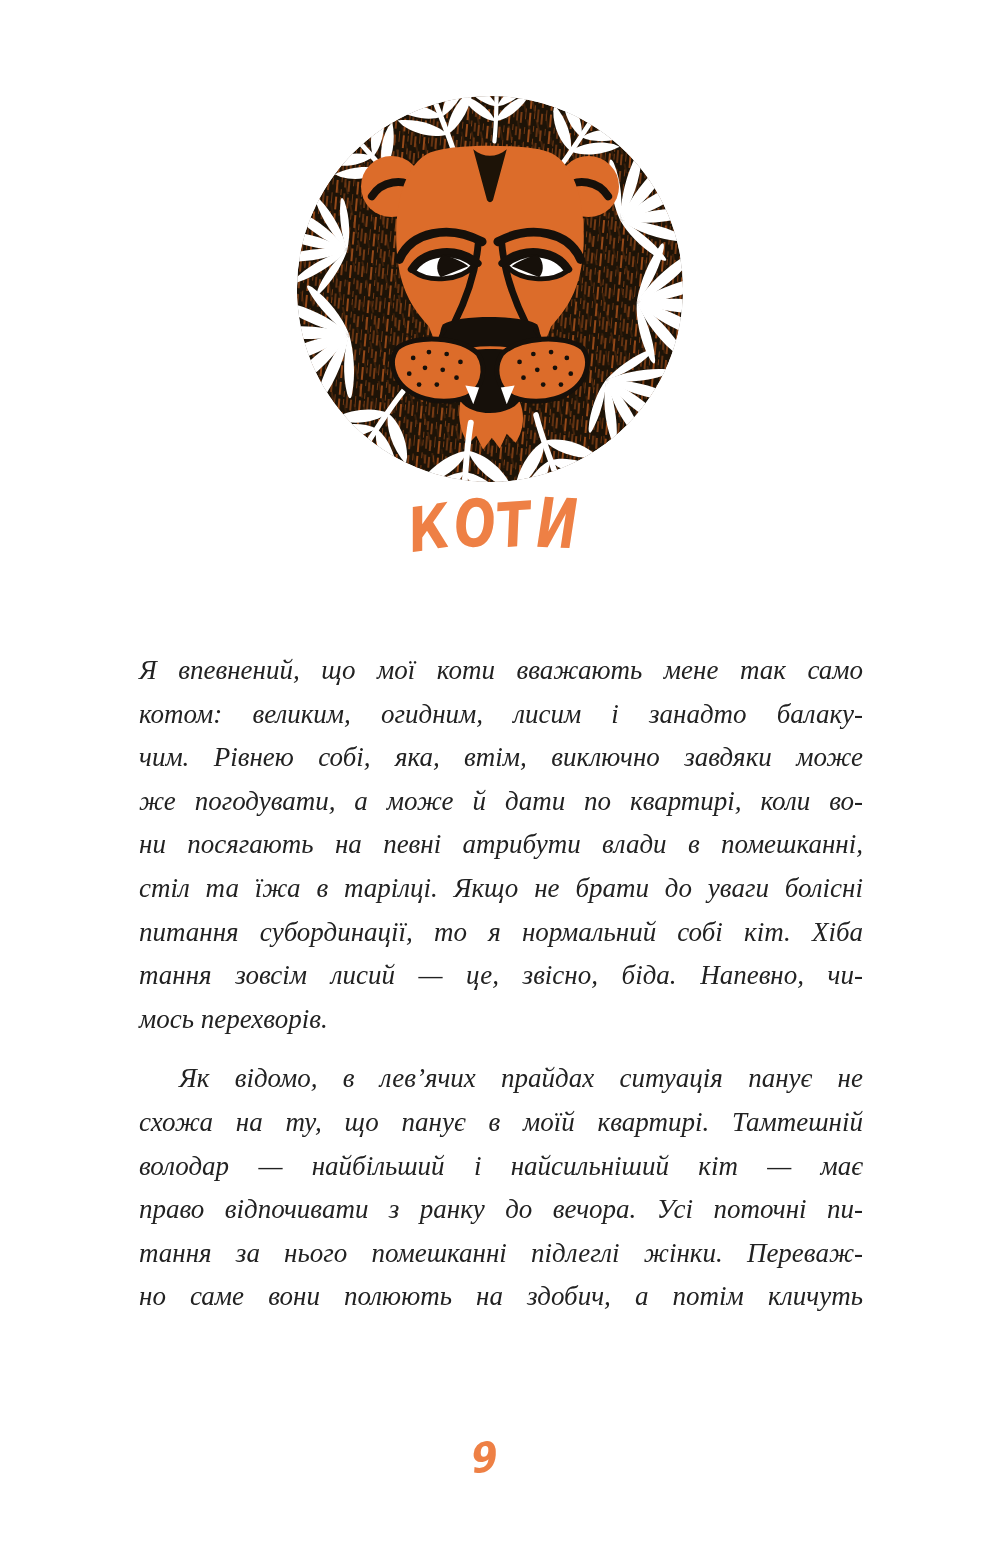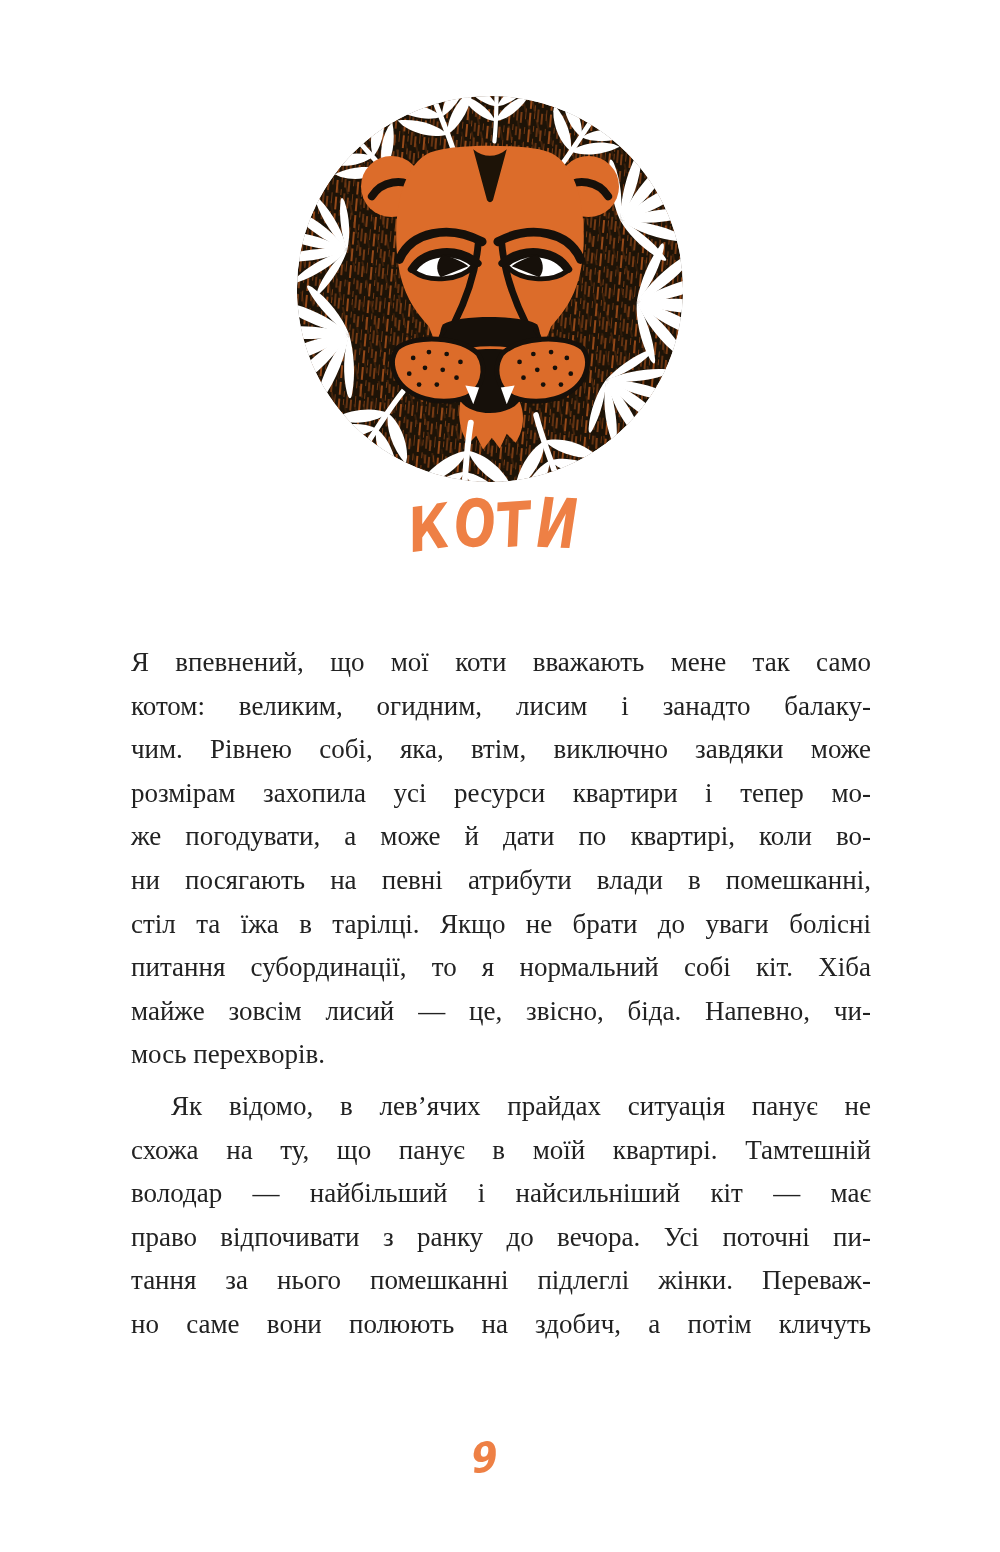--- a/index.html
+++ b/index.html
@@ -25,21 +25,21 @@
   .title-in .lt:nth-child(1){transform:skewX(-7deg) rotate(-6deg) translateY(1px);}
   .title-in .lt:nth-child(2){transform:skewX(-5deg) rotate(2deg) translateY(-1px) scaleY(1.05);}
   .title-in .lt:nth-child(3){transform:skewX(-6deg) rotate(-2deg);}
   .title-in .lt:nth-child(4){transform:skewX(-9deg) rotate(3deg) translateY(2px) scaleY(1.1);}
 
   
   .text{
     position:absolute;left:123px;top:633px;width:756px;
     font-size:27px;line-height:43.6px;color:#222222;
   }
-  .para{margin:8px;}
+  .para{margin:16px;font-style:italic;}
   .line{text-align:justify;text-align-last:justify;}
   .line.indent{text-indent:40px;}
   .line.end{text-align-last:left;}
 
   
   .pagenum{position:absolute;left:0;top:1433px;width:1000px;text-align:center;}
   .pn-in{
     display:inline-block;position:relative;left:-15px;
     font-family:"DejaVu Sans", sans-serif;font-weight:700;font-size:42px;
     transform:skewX(-12deg) rotate(-8deg) scaleX(.9);
@@ -209,26 +209,25 @@
 
   <div class="title">
     <span class="title-in" style="color: rgb(238, 128, 69);"><span class="lt">К</span><span class="lt">О</span><span class="lt">Т</span><span class="lt">И</span></span>
   </div>
 
   <div class="text" style="color: rgb(34, 34, 34);">
       <div class="para">
         <div class="line">Я впевнений, що мої коти вважають мене так само</div>
         <div class="line">котом: великим, огидним, лисим і занадто балаку-</div>
         <div class="line">чим. Рівнею собі, яка, втім, виключно завдяки може</div>
-        <div class="line">розмірам захопила усі ресурси квартири і тепер мо-</div>
         <div class="line">же погодувати, а може й дати по квартирі, коли во-</div>
         <div class="line">ни посягають на певні атрибути влади в помешканні,</div>
         <div class="line">стіл та їжа в тарілці. Якщо не брати до уваги болісні</div>
         <div class="line">питання субординації, то я нормальний собі кіт. Хіба</div>
-        <div class="line">майже зовсім лисий — це, звісно, біда. Напевно, чи-</div>
+        <div class="line">тання зовсім лисий — це, звісно, біда. Напевно, чи-</div>
         <div class="line end">мось перехворів.</div>
       </div>
       <div class="para">
         <div class="line indent">Як відомо, в лев’ячих прайдах ситуація панує не</div>
         <div class="line">схожа на ту, що панує в моїй квартирі. Тамтешній</div>
         <div class="line">володар — найбільший і найсильніший кіт — має</div>
         <div class="line">право відпочивати з ранку до вечора. Усі поточні пи-</div>
         <div class="line">тання за нього помешканні підлеглі жінки. Переваж-</div>
         <div class="line">но саме вони полюють на здобич, а потім кличуть</div>
       </div>

